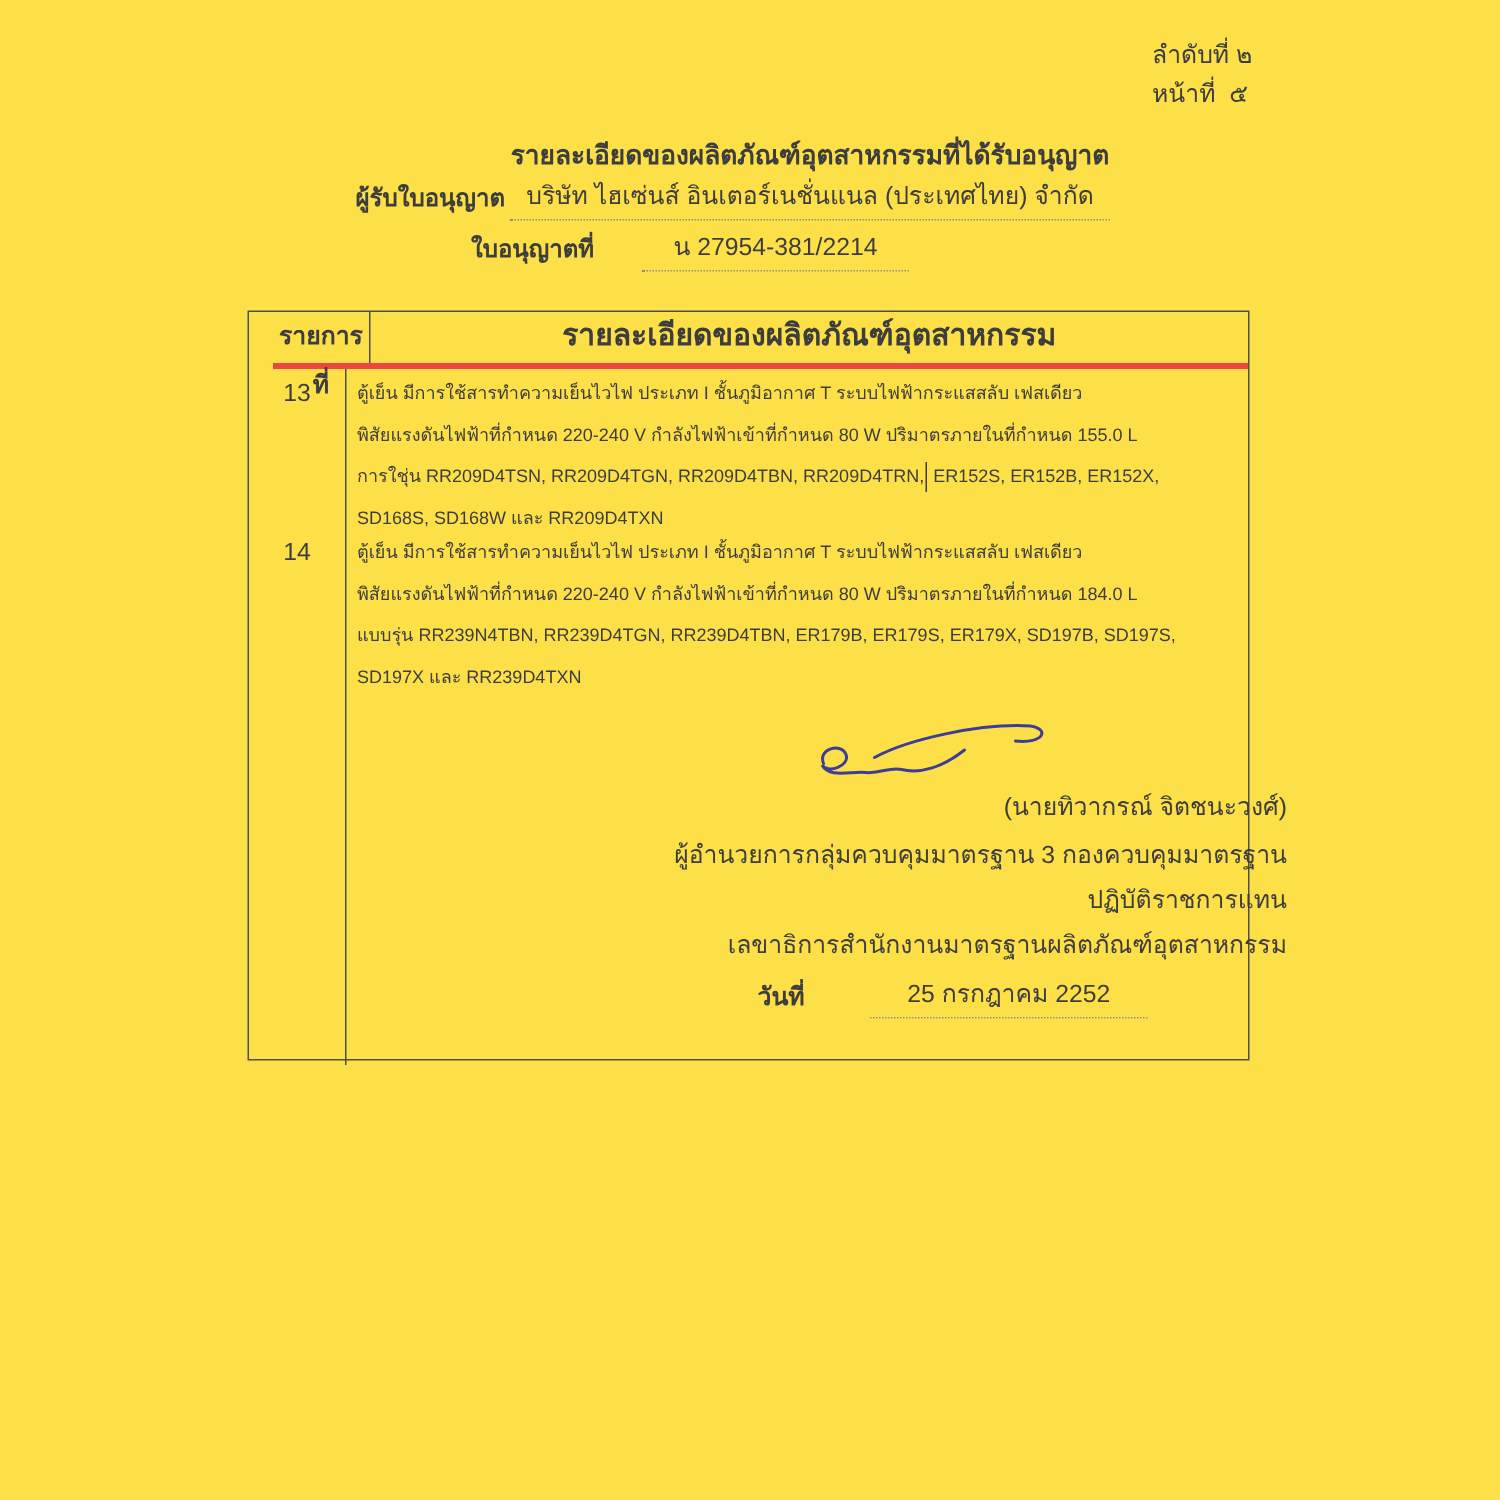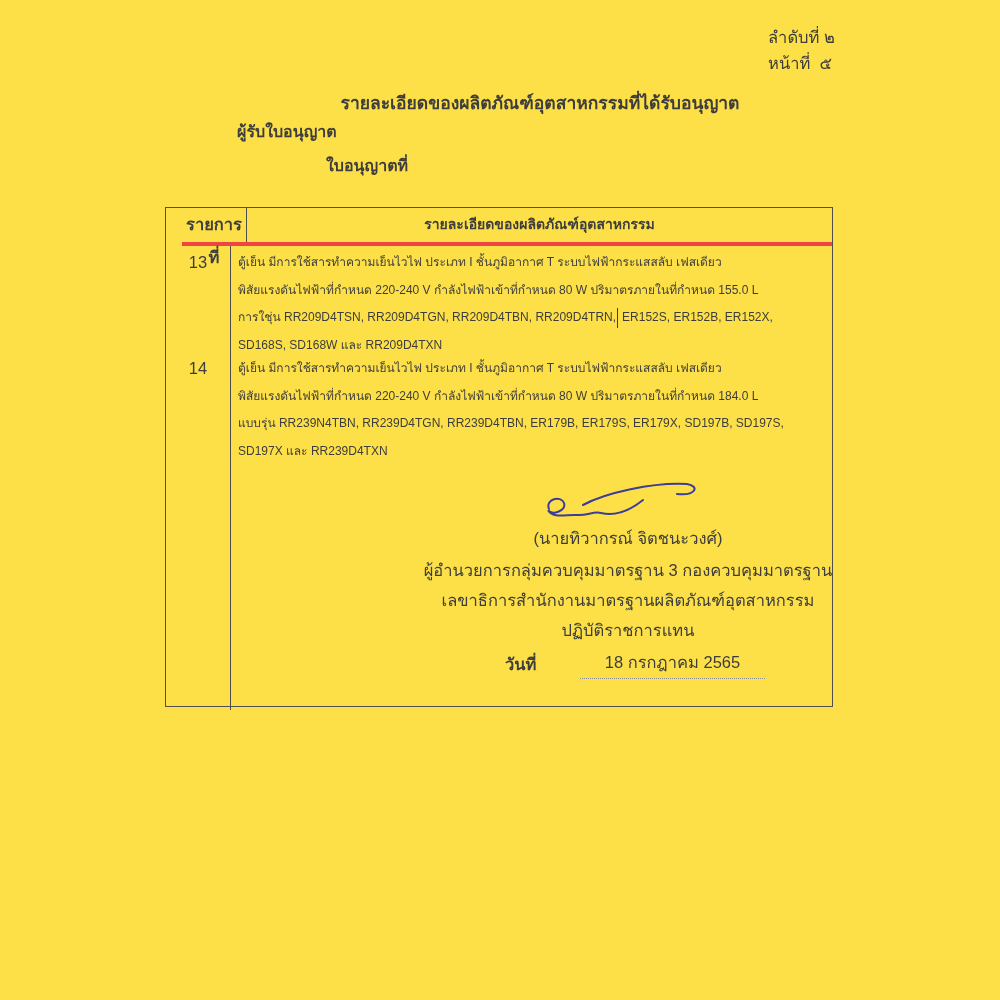--- a/index.html
+++ b/index.html
@@ -21,51 +21,53 @@
   .value-box{font-size:16.5px;padding-bottom:3px;text-align:center;}
 
   
   .ptable{
     position:absolute;left:165px;top:207px;width:668px;height:500px;
     border:1px solid #4f4f4f;box-sizing:border-box;
   }
   .thead{display:flex;height:34px;border-bottom:4px solid #ef4444;margin-left:16px;}
   .th-no{width:65px;border-right:1px solid #4f4f4f;box-sizing:border-box;
          font-weight:bold;font-size:16.5px;line-height:33px;text-align:center;}
-  .th-detail{flex:1;font-weight:bold;font-size:14px;line-height:33px;text-align:center;}
+  .th-detail{flex:1;font-weight:bold;font-size:20px;line-height:33px;text-align:center;}
   .tbody{display:flex;height:464px;}
   .col-no{width:65px;border-right:1px solid #4f4f4f;box-sizing:border-box;position:relative;}
   .col-detail{flex:1;position:relative;}
   .row-no{position:absolute;width:100%;text-align:center;font-size:16.5px;line-height:27.5px;}
   .row-block{position:absolute;left:7px;right:4px;}
   .tline{font-size:12px;line-height:27.5px;white-space:nowrap;}
   .cursor-mark{
     display:inline-block;width:1px;height:20px;background:#3d3d3d;
     vertical-align:middle;margin:0 4px 0 1px;
   }
 
   
-  .sig-line{font-size:16.5px;}
+  .sig-line{font-size:16.5px;text-align:right;}
   .date-label{font-size:16.5px;font-weight:bold;}
 </style>
 </head>
 <body>
 
 <div class="page">
 
   <div class="abs" style="left:768px;top:24px;">
     <div class="corner-line">ลำดับที่ ๒</div>
     <div class="corner-line">หน้าที่  ๕</div>
   </div>
 
   <div class="abs center doc-title" style="left:60px;top:89px;width:960px;">รายละเอียดของผลิตภัณฑ์อุตสาหกรรมที่ได้รับอนุญาต</div>
 
   <div class="abs bold fs" style="left:237px;top:119px;">ผู้รับใบอนุญาต</div>
+  <div class="abs value-box dotted" style="left:340px;top:117px;width:400px;">บริษัท ไฮเซ่นส์ อินเตอร์เนชั่นแนล (ประเทศไทย) จำกัด</div>
 
-  <div class="abs bold fs" style="left:326px;top:153px;">ใบอนุญาตที่</div>
+  <div class="abs bold fs" style="left:314px;top:153px;">ใบอนุญาตที่</div>
+  <div class="abs value-box dotted" style="left:428px;top:151px;width:178px;">น 27954-381/2214</div>
 
   <div class="ptable">
     <div class="thead">
       <div class="th-no">รายการที่</div>
       <div class="th-detail">รายละเอียดของผลิตภัณฑ์อุตสาหกรรม</div>
     </div>
     <div class="tbody">
       <div class="col-no">
         <div class="row-no" style="top:3px;">13</div>
         <div class="row-no" style="top:109px;">14</div>
@@ -90,20 +92,20 @@
   <svg class="abs" style="left:531px;top:469px;" width="170" height="60" viewBox="0 0 170 60">
     <g fill="none" stroke="#3b3d99" stroke-width="2" stroke-linecap="round">
       <path d="M52,36 C74,24 122,13 156,15 C169,17 165,27 146,25"></path>
       <path d="M18,40 C14,30 30,26 33,34 C36,42 20,47 17,41 C22,50 36,45 46,46 C56,47 62,42 70,44 C82,47 97,43 112,31"></path>
     </g>
   </svg>
 
   <div class="abs center" style="left:398px;top:527px;width:460px;">
     <div class="sig-line" style="line-height:22px;">(นายทิวากรณ์ จิตชนะวงศ์)</div>
     <div class="sig-line" style="margin-top:10px;line-height:22px;">ผู้อำนวยการกลุ่มควบคุมมาตรฐาน 3 กองควบคุมมาตรฐาน</div>
+    <div class="sig-line" style="margin-top:8px;line-height:22px;">ปฏิบัติราชการแทน</div>
     <div class="sig-line" style="margin-top:8px;line-height:22px;">เลขาธิการสำนักงานมาตรฐานผลิตภัณฑ์อุตสาหกรรม</div>
-    <div class="sig-line" style="margin-top:8px;line-height:22px;">ปฏิบัติราชการแทน</div>
   </div>
 
   <div class="abs date-label" style="left:505px;top:651px;">วันที่</div>
-  <div class="abs value-box dotted" style="left:580px;top:649px;width:185px;">18 กรกฎาคม 2565</div>
+  <div class="abs value-box dotted" style="left:580px;top:649px;width:185px;">25 กรกฎาคม 2252</div>
 
 </div>
 
 </body></html>

